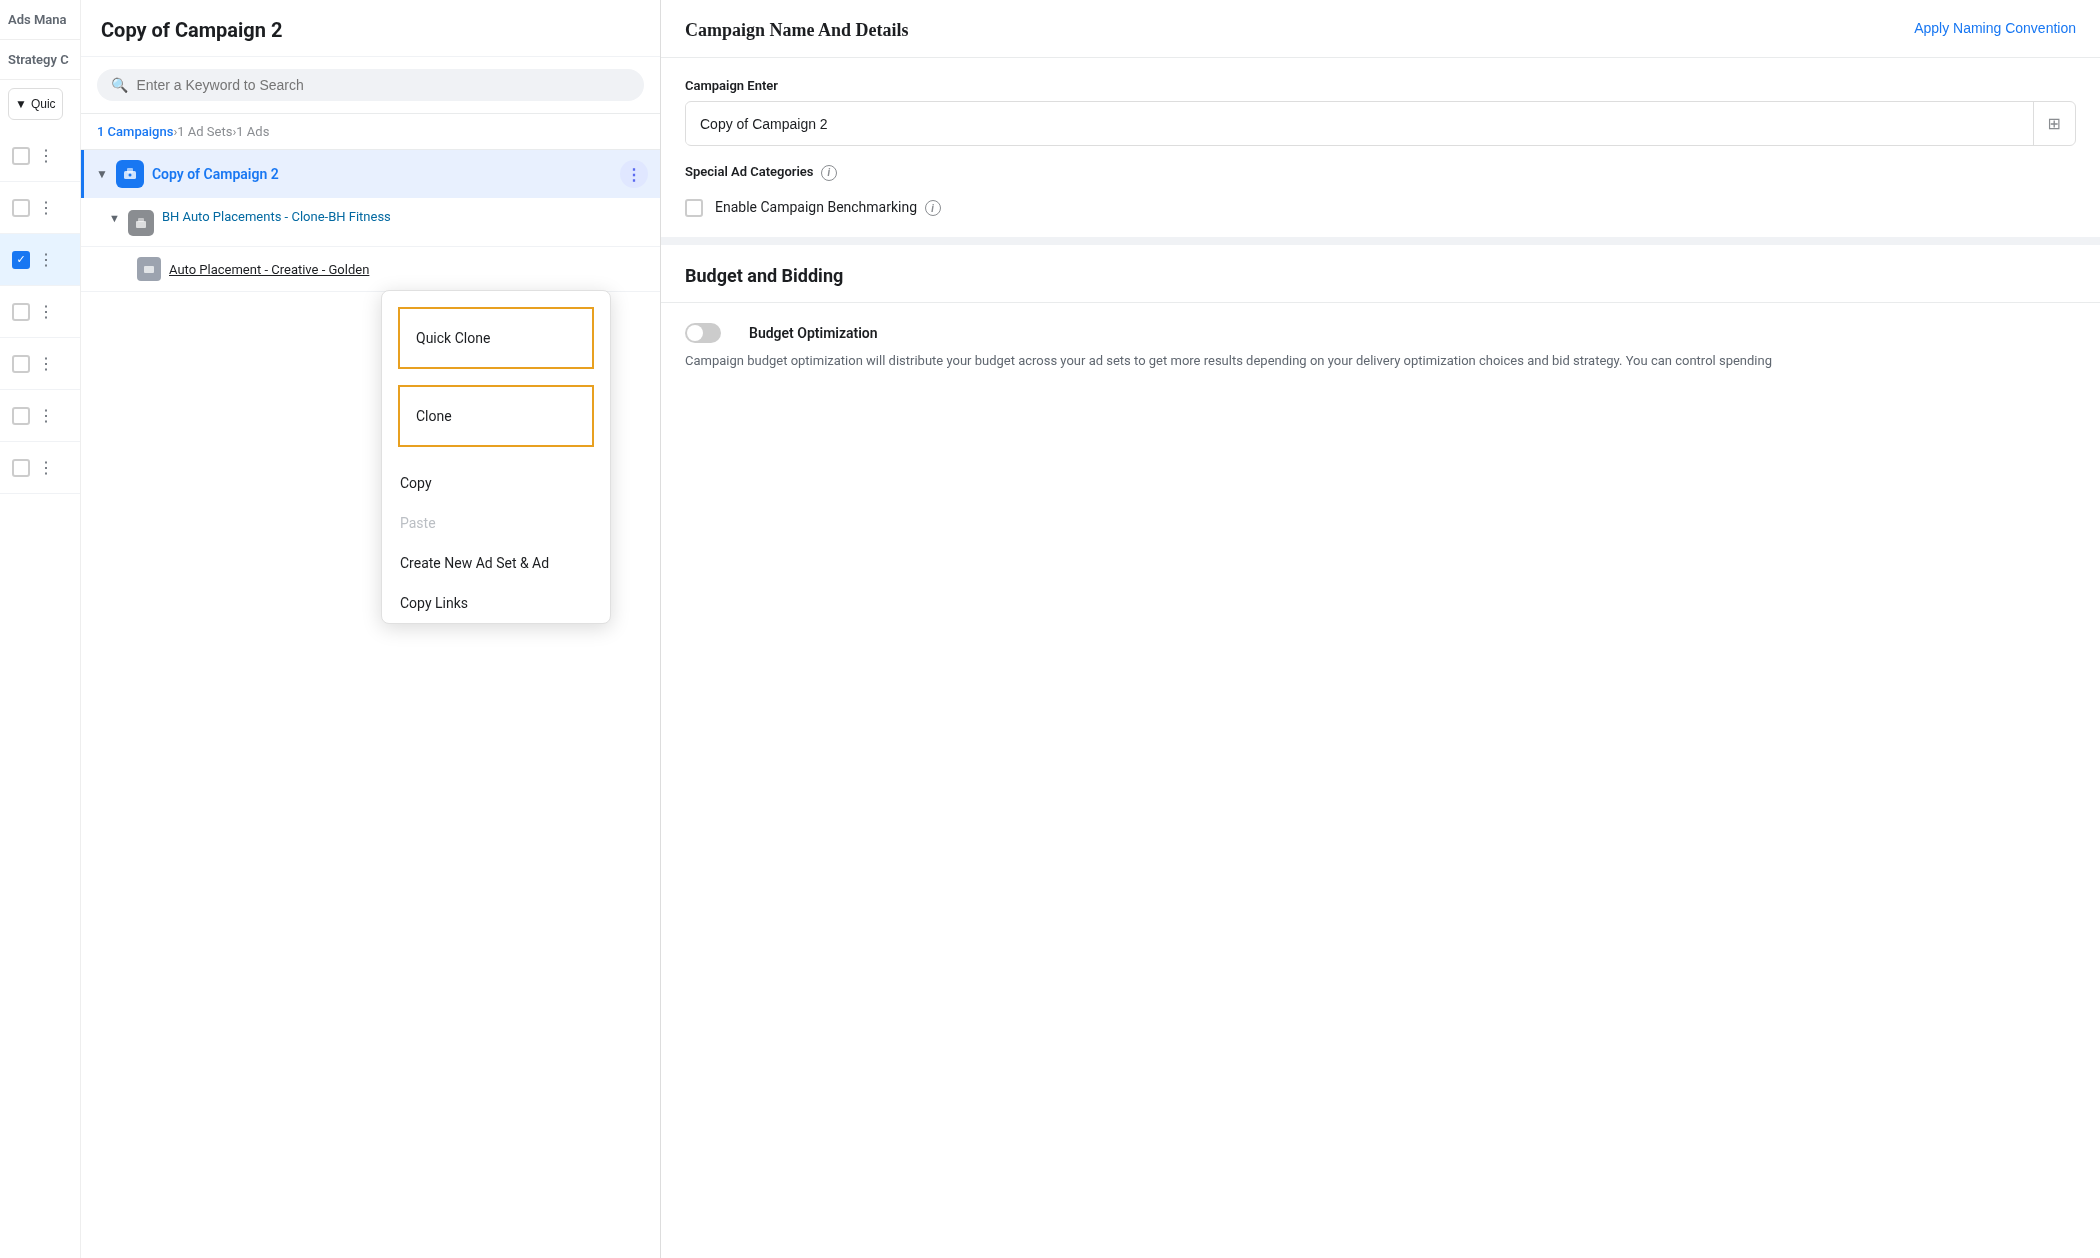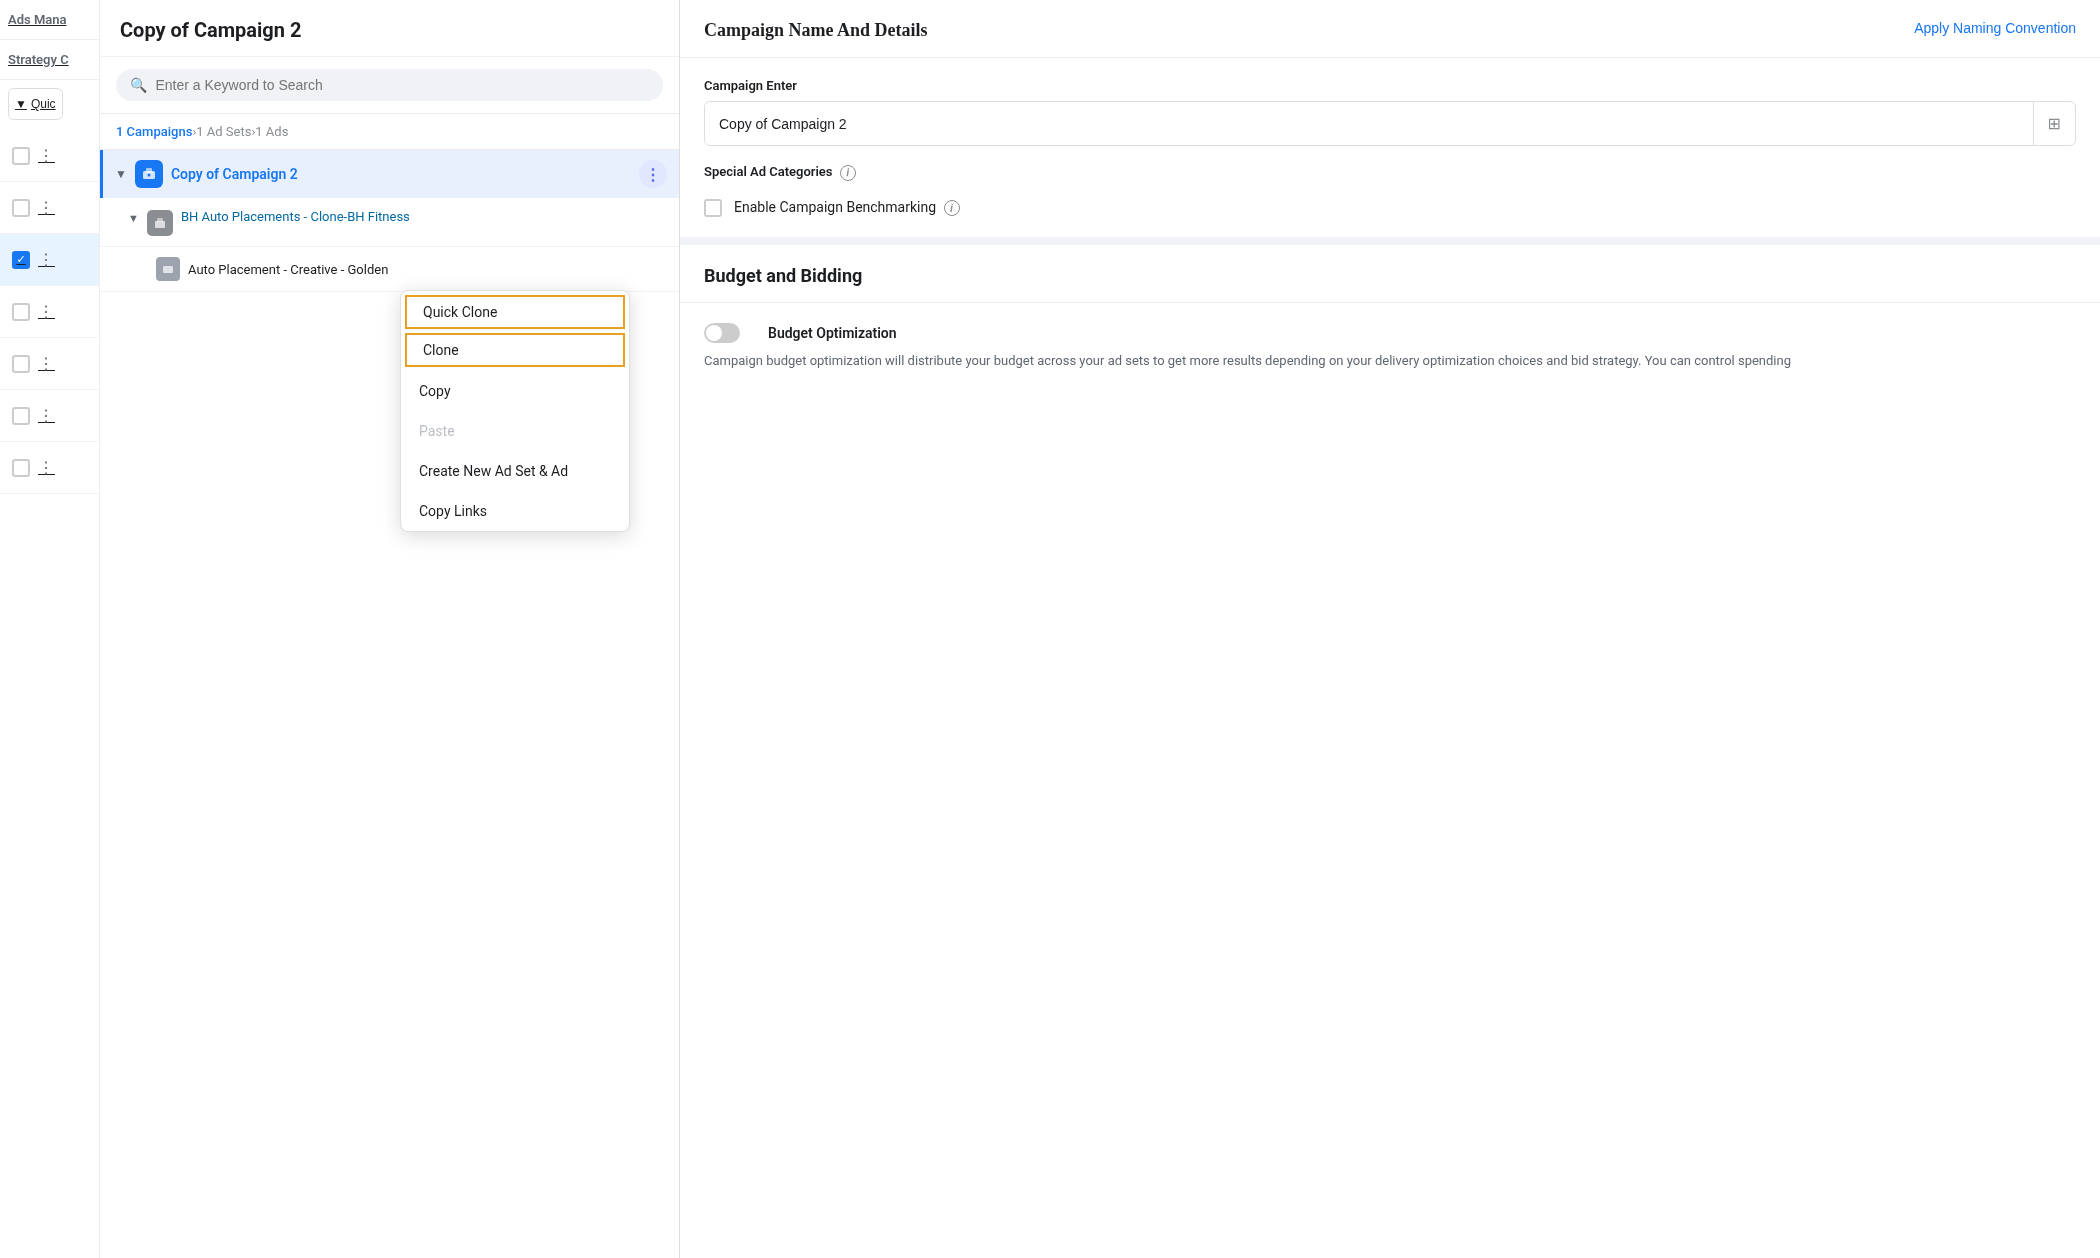--- a/index.html
+++ b/index.html
@@ -151,20 +151,21 @@
     }
     .adset-name { font-size: 13px; color: #0369a1; flex: 1; line-height: 1.4; }
 
     .ad-row {
       display: flex;
       align-items: center;
       padding: 10px 12px 10px 56px;
       gap: 8px;
       border-bottom: 1px solid #f0f2f5;
       cursor: pointer;
+      text-decoration: underline;
     }
     .ad-icon {
       width: 24px;
       height: 24px;
       background: #9ca3af;
       border-radius: 4px;
       display: flex;
       align-items: center;
       justify-content: center;
       color: #fff;
@@ -189,22 +190,22 @@
     .menu-item {
       padding: 12px 18px;
       cursor: pointer;
       font-size: 14px;
       color: #1c1e21;
       transition: background 0.1s;
     }
     .menu-item.highlighted {
       background: #fff;
       border: 2px solid #e8a020;
-      margin: 4px;
-      padding: 7px 16px;
+      margin: 16px;
+      padding: 21px 16px;
     }
     .menu-item.disabled { color: #bbbfc4; cursor: default; }
 
     
     .right-panel {
       flex: 1;
       background: #f0f2f5;
       overflow-y: auto;
       padding: 0;
     }
@@ -332,26 +333,25 @@
       width: 16px;
       height: 16px;
       background: #fff;
       border-radius: 50%;
     }
     .toggle-label { font-size: 14px; font-weight: 600; }
     .body-text { font-size: 13px; color: #606770; line-height: 1.6; }
 
     
     .far-left {
-      width: 100px;
+      width: 81px;
       background: #fff;
       border-right: 1px solid #eee;
       flex-shrink: 0;
       overflow: hidden;
-      text-decoration: underline;
     }
     .far-left-label {
       padding: 12px 8px;
       font-size: 13px;
       font-weight: 600;
       color: #606770;
       border-bottom: 1px solid #eee;
     }
     .far-left-btn {
       margin: 8px;

